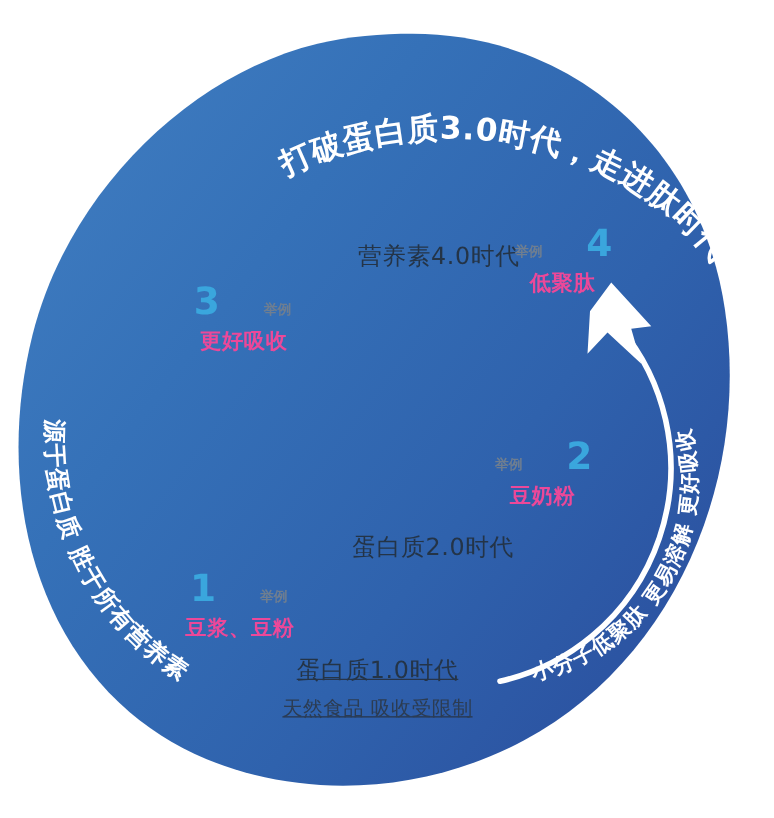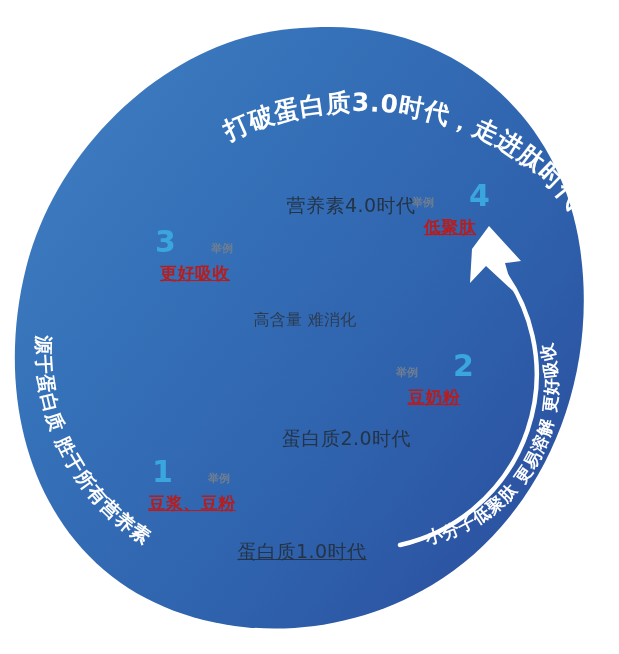--- a/index.html
+++ b/index.html
@@ -120,25 +120,24 @@
   .hex .hlbl {
     font-size: 11px;
     font-weight: bold;
     color: #6f7e90;
     margin: 0 2px;
     line-height: 1;
   }
   .hex .hname {
     font-size: 17px;
     font-weight: bold;
-    color: #b91c1c;
+    color: #ec4899;
     margin-top: 8px;
     letter-spacing: 0.5px;
     line-height: 1;
-    text-decoration: underline;
   }
   .hex.hex-4 .hnum { font-size: 30px; }
   .hex.hex-4 .hname { font-size: 17px; }
 </style>
 </head>
 <body>
 
 <div id="stage">
 
   <svg class="layer blob-svg" viewBox="0 0 619 654">
@@ -207,39 +206,39 @@
       <div class="btext">
         <div class="b-title">营养素4.0时代</div>
       </div>
     </div>
 
     <div class="banner" style="left:194px; top:268px; width:222px; height:92px;">
       <svg class="bshape" viewBox="0 0 222 92" preserveAspectRatio="none">
         <polygon points="22,0 198,0 222,46 198,92 22,92 0,46" fill="url(#bannerGrad)" stroke="#cfd2ca" stroke-width="1"></polygon>
       </svg>
       <div class="btext">
-        <div class="b-sub">高含量 难消化</div>
       </div>
     </div>
 
     <div class="banner" style="left:229px; top:392px; width:235px; height:92px;">
       <svg class="bshape" viewBox="0 0 235 92" preserveAspectRatio="none">
         <polygon points="22,0 211,0 235,46 211,92 22,92 0,46" fill="url(#bannerGrad)" stroke="#cfd2ca" stroke-width="1"></polygon>
       </svg>
       <div class="btext">
         <div class="b-title">蛋白质2.0时代</div>
       </div>
     </div>
 
     <div class="banner" style="left:191px; top:505px; width:222px; height:92px;text-decoration:underline;">
       <svg class="bshape" viewBox="0 0 222 92" preserveAspectRatio="none">
         <polygon points="22,0 198,0 222,46 198,92 22,92 0,46" fill="url(#bannerGrad)" stroke="#cfd2ca" stroke-width="1"></polygon>
       </svg>
       <div class="btext">
         <div class="b-title">蛋白质1.0时代</div>
+        <div class="b-sub">天然食品 吸收受限制</div>
       </div>
     </div>
   </div>
 
   <div class="hexes">
 
     <div class="hex hex-4" style="left:398px; top:150px; width:104px; height:116px;">
       <svg class="hshape" viewBox="0 0 104 116">
         <polygon points="52,3 99,30 99,86 52,113 5,86 5,30" fill="url(#hexGrad)" stroke="#2b6cb5" stroke-width="2"></polygon>
       </svg>

